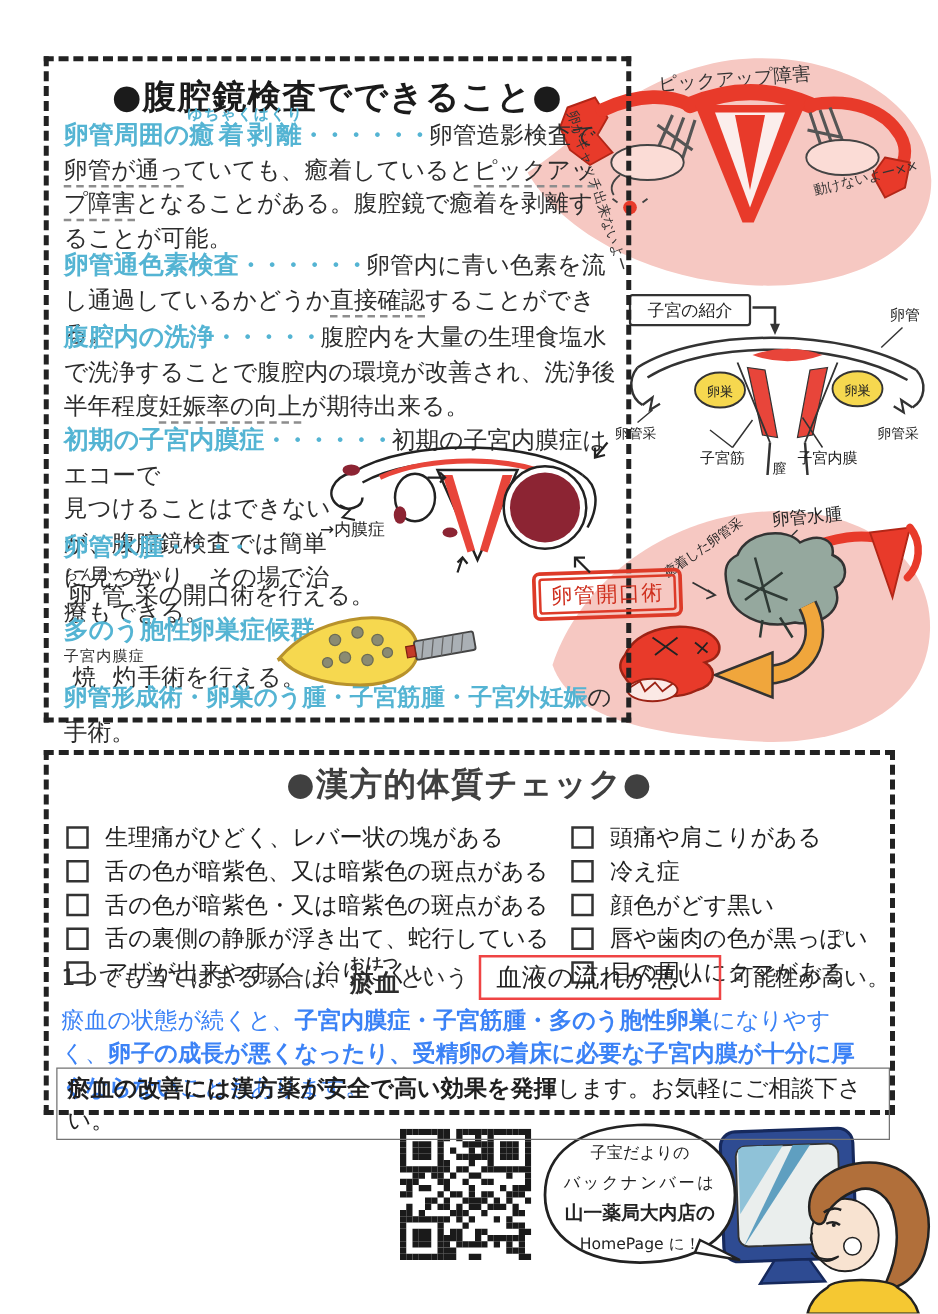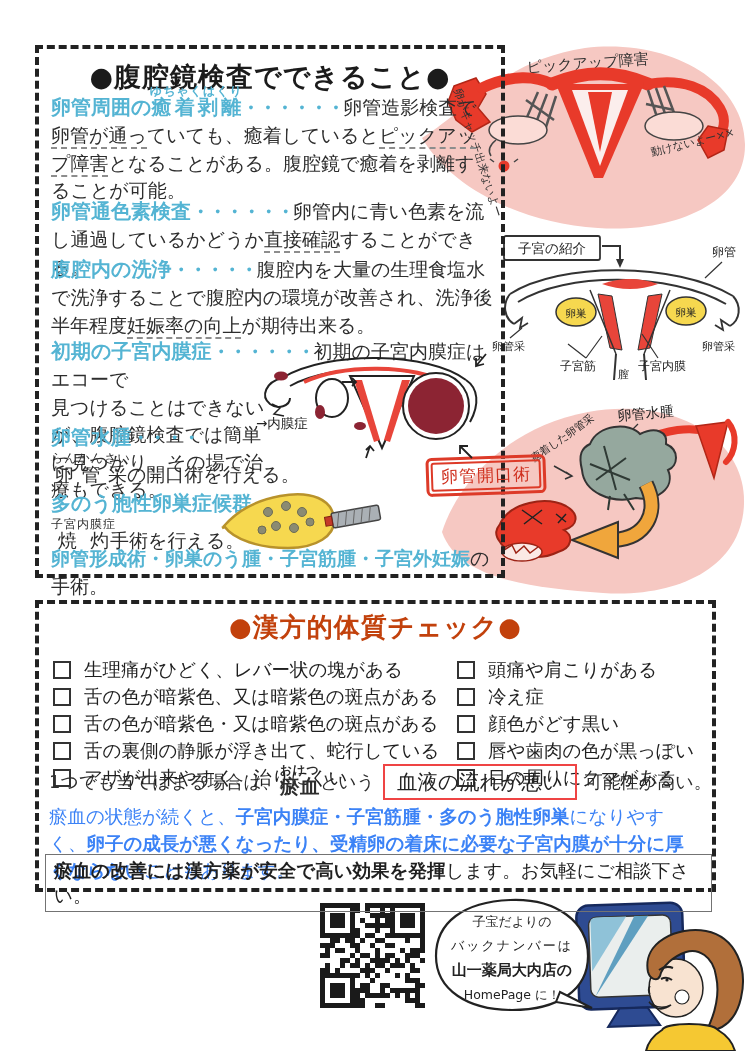--- a/index.html
+++ b/index.html
@@ -16,21 +16,21 @@
              font-size:27px;font-weight:bold;color:#1b1b1b;letter-spacing:1px;}
   .lap-item{position:absolute;font-size:19px;line-height:1.45;color:#2d2d2d;}
   .head{color:#54b4d3;font-weight:bold;font-size:20px;}
   .dots{color:#54b4d3;font-weight:bold;letter-spacing:-2px;}
   .ul{border-bottom:2px dashed #8d8d8d;padding-bottom:1px;}
   ruby rt{font-size:12px;letter-spacing:1px;text-align:center;}
   .rt-teal rt{color:#54b4d3;}
   .b{font-weight:bold;}
   
   .kampo-title{position:absolute;top:6px;left:0;width:100%;text-align:center;
-               font-size:26px;font-weight:bold;color:#c2410c;letter-spacing:1px;}
+               font-size:26px;font-weight:bold;color:#404040;letter-spacing:1px;}
   .chk-col{position:absolute;top:52px;}
   .chk-row{display:flex;align-items:center;height:27px;font-size:18.5px;font-weight:500;color:#1f1f1f;}
   .chk-box{width:14px;height:14px;border:2px solid #333;margin-right:13px;flex:none;background:#fff;}
   .kp1{position:absolute;top:160px;left:10px;display:flex;align-items:center;font-size:18px;white-space:nowrap;}
   .kp1 .term{font-size:19.5px;font-weight:bold;}
   .flow-box{display:inline-block;border:2px solid #ef4444;padding:2px 12px;margin:0 8px;
             font-family:"DejaVu Serif","Liberation Serif",serif;font-size:20.5px;color:#222;}
   .kp2{position:absolute;top:200px;left:10px;width:638px;font-size:18.5px;line-height:1.45;color:#3b82f6;}
   .knote{position:absolute;top:250px;left:6px;border:1px solid #737373;padding:3px 8px;font-size:18.5px;color:#1f1f1f;}
   

